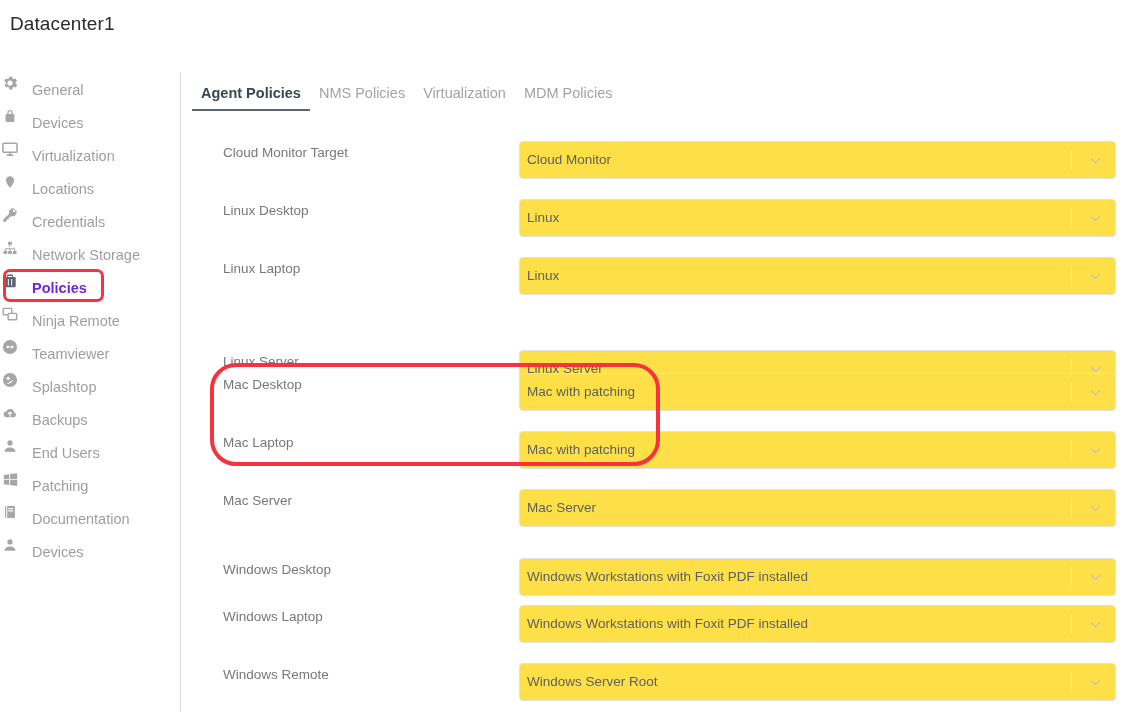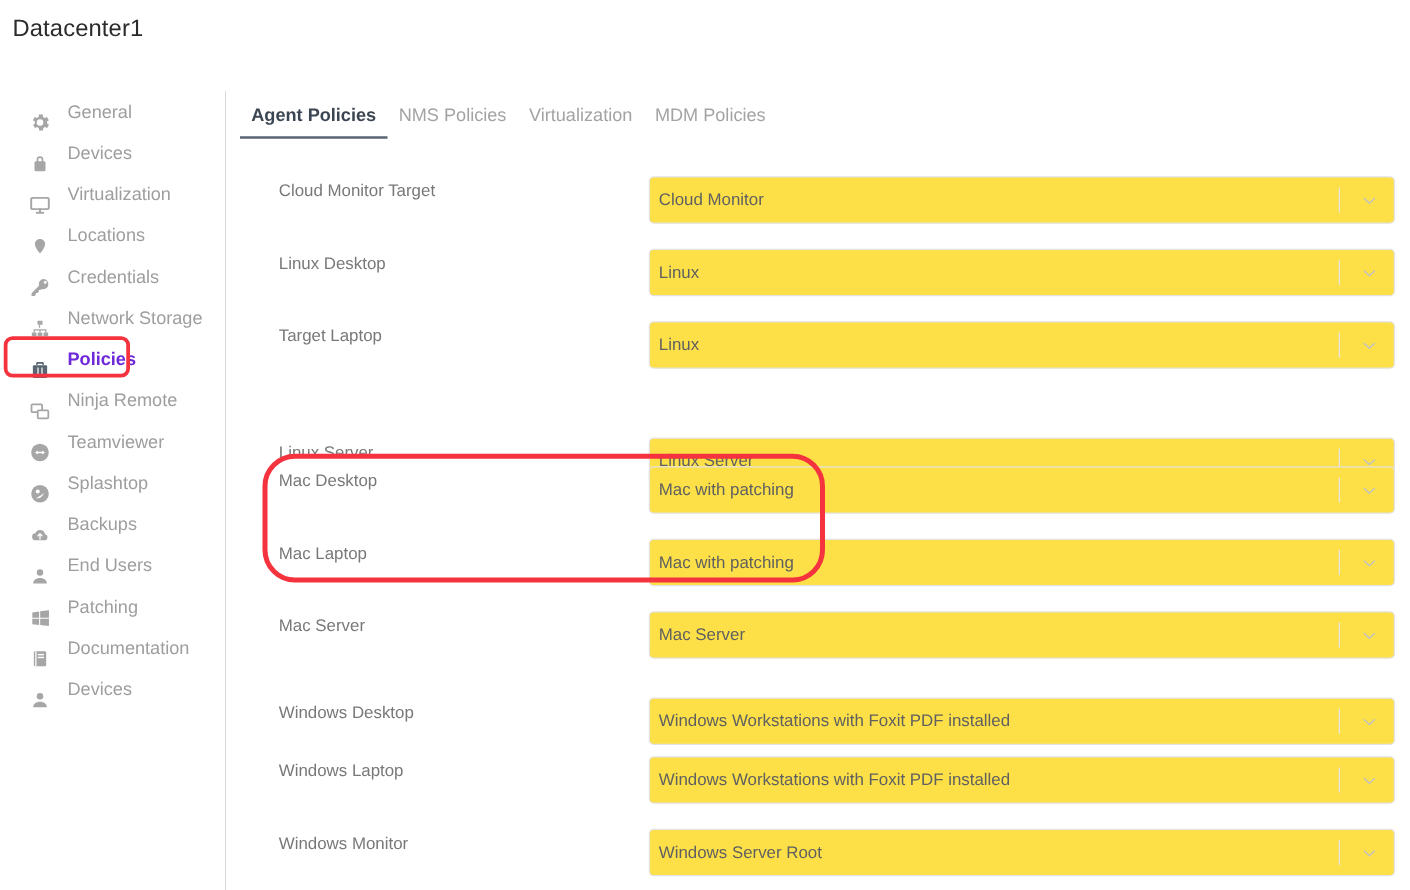--- a/index.html
+++ b/index.html
@@ -47,23 +47,23 @@
     left: 180px;
     top: 73px;
     width: 1px;
     height: 639px;
     background: #d9d9d9;
   }
 
   .nav-item {
     position: relative;
     display: flex;
-    align-items: flex-end;
+    align-items: flex-start;
     height: 33px;
-    padding-left: 23px;
+    padding-left: 1px;
     gap: 13px;
     cursor: pointer;
     color: #9e9e9e;
   }
 
   .nav-item .nav-label {
     font-size: 14.5px;
     color: #9e9e9e;
     line-height: 33px;
     white-space: nowrap;
@@ -392,21 +392,21 @@
             <div class="select-value">Linux</div>
             <div class="select-sep"></div>
             <div class="select-chevron">
               <svg width="15" height="15" viewBox="0 0 24 24" fill="none" stroke="currentColor" stroke-width="1.9" stroke-linecap="round" stroke-linejoin="round">
                 <path d="M5.5 9.2 12 15.4l6.5-6.2"></path>
               </svg>
             </div>
           </div>
         </div>
         <div class="form-row" style="top: 187px;">
-          <div class="row-label">Target Laptop</div>
+          <div class="row-label">Linux Laptop</div>
           <div class="select-box">
             <div class="select-value">Linux</div>
             <div class="select-sep"></div>
             <div class="select-chevron">
               <svg width="15" height="15" viewBox="0 0 24 24" fill="none" stroke="currentColor" stroke-width="1.9" stroke-linecap="round" stroke-linejoin="round">
                 <path d="M5.5 9.2 12 15.4l6.5-6.2"></path>
               </svg>
             </div>
           </div>
         </div>
@@ -476,21 +476,21 @@
             <div class="select-value">Windows Workstations with Foxit PDF installed</div>
             <div class="select-sep"></div>
             <div class="select-chevron">
               <svg width="15" height="15" viewBox="0 0 24 24" fill="none" stroke="currentColor" stroke-width="1.9" stroke-linecap="round" stroke-linejoin="round">
                 <path d="M5.5 9.2 12 15.4l6.5-6.2"></path>
               </svg>
             </div>
           </div>
         </div>
         <div class="form-row" style="top: 593px;">
-          <div class="row-label">Windows Monitor</div>
+          <div class="row-label">Windows Remote</div>
           <div class="select-box">
             <div class="select-value">Windows Server Root</div>
             <div class="select-sep"></div>
             <div class="select-chevron">
               <svg width="15" height="15" viewBox="0 0 24 24" fill="none" stroke="currentColor" stroke-width="1.9" stroke-linecap="round" stroke-linejoin="round">
                 <path d="M5.5 9.2 12 15.4l6.5-6.2"></path>
               </svg>
             </div>
           </div>
         </div>

